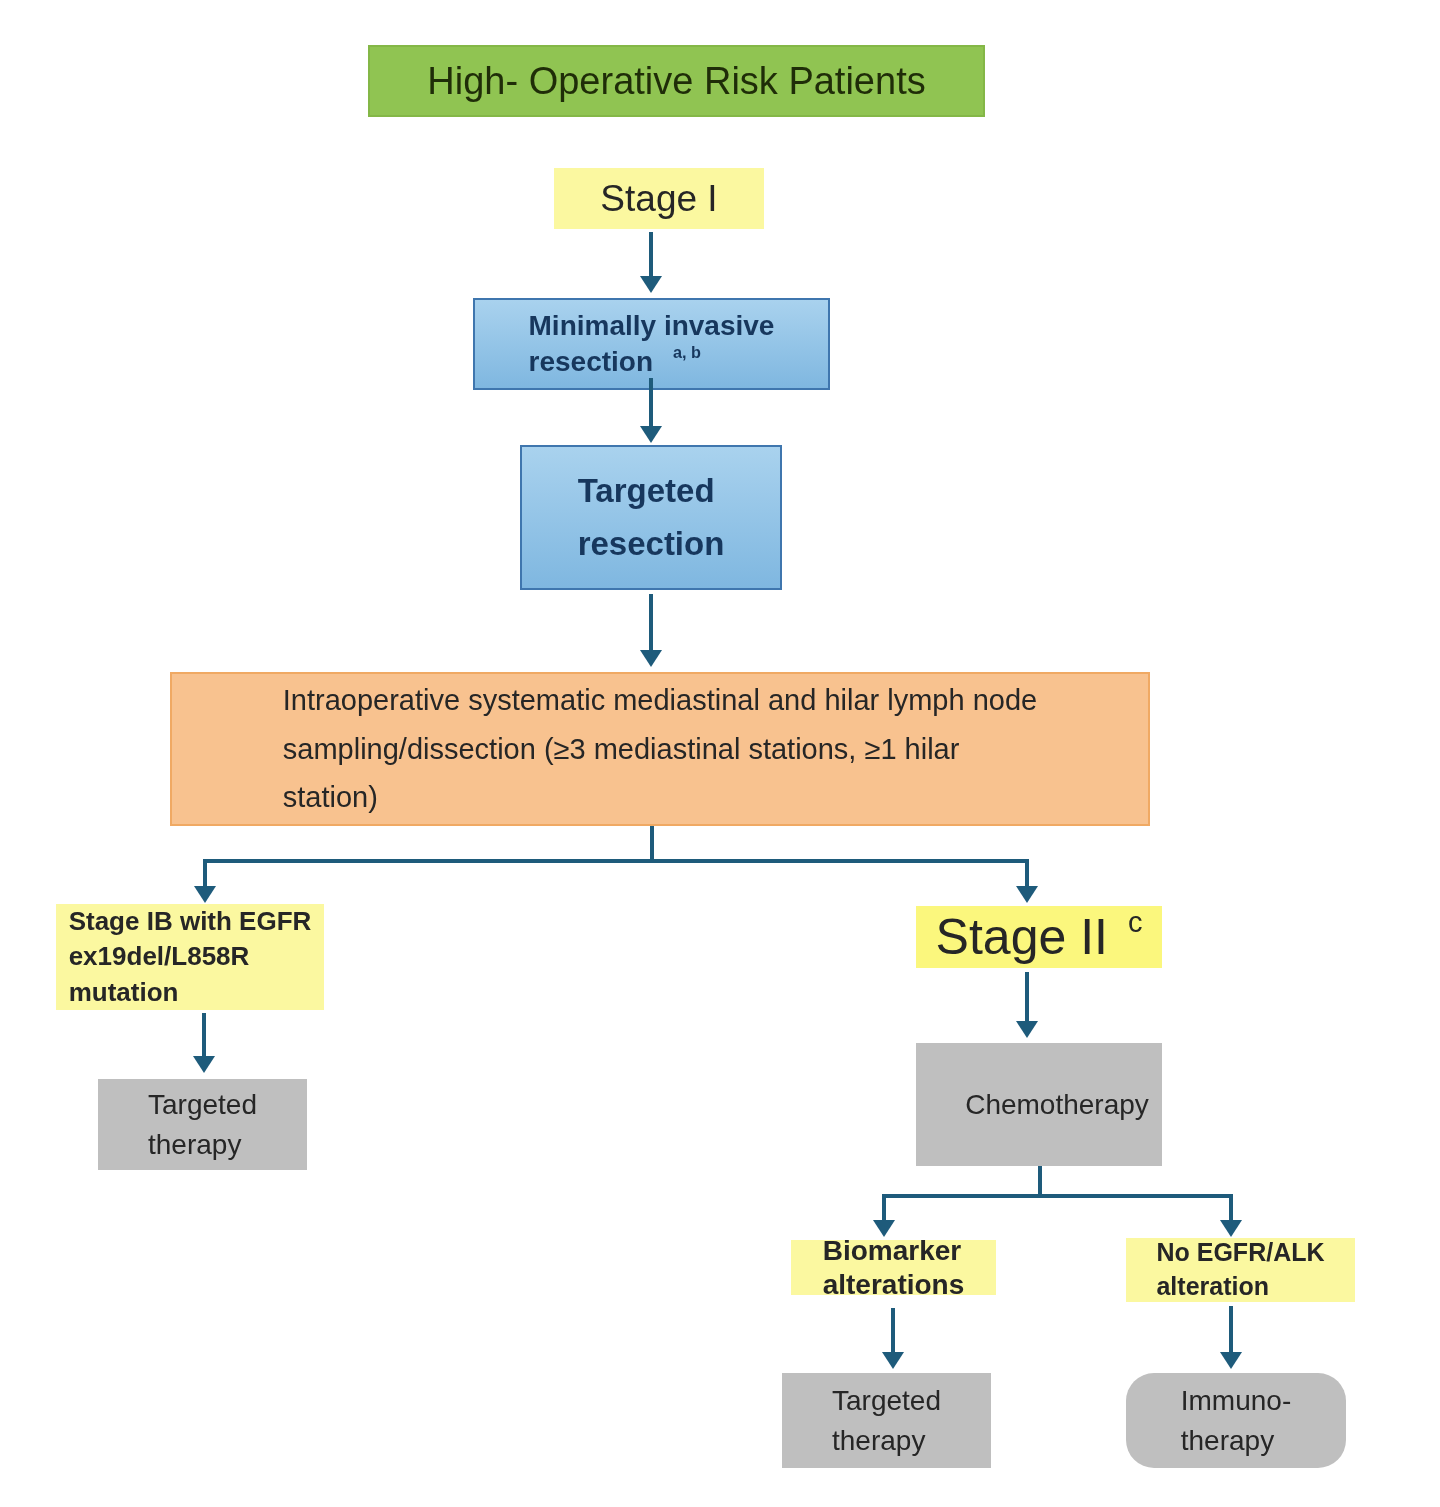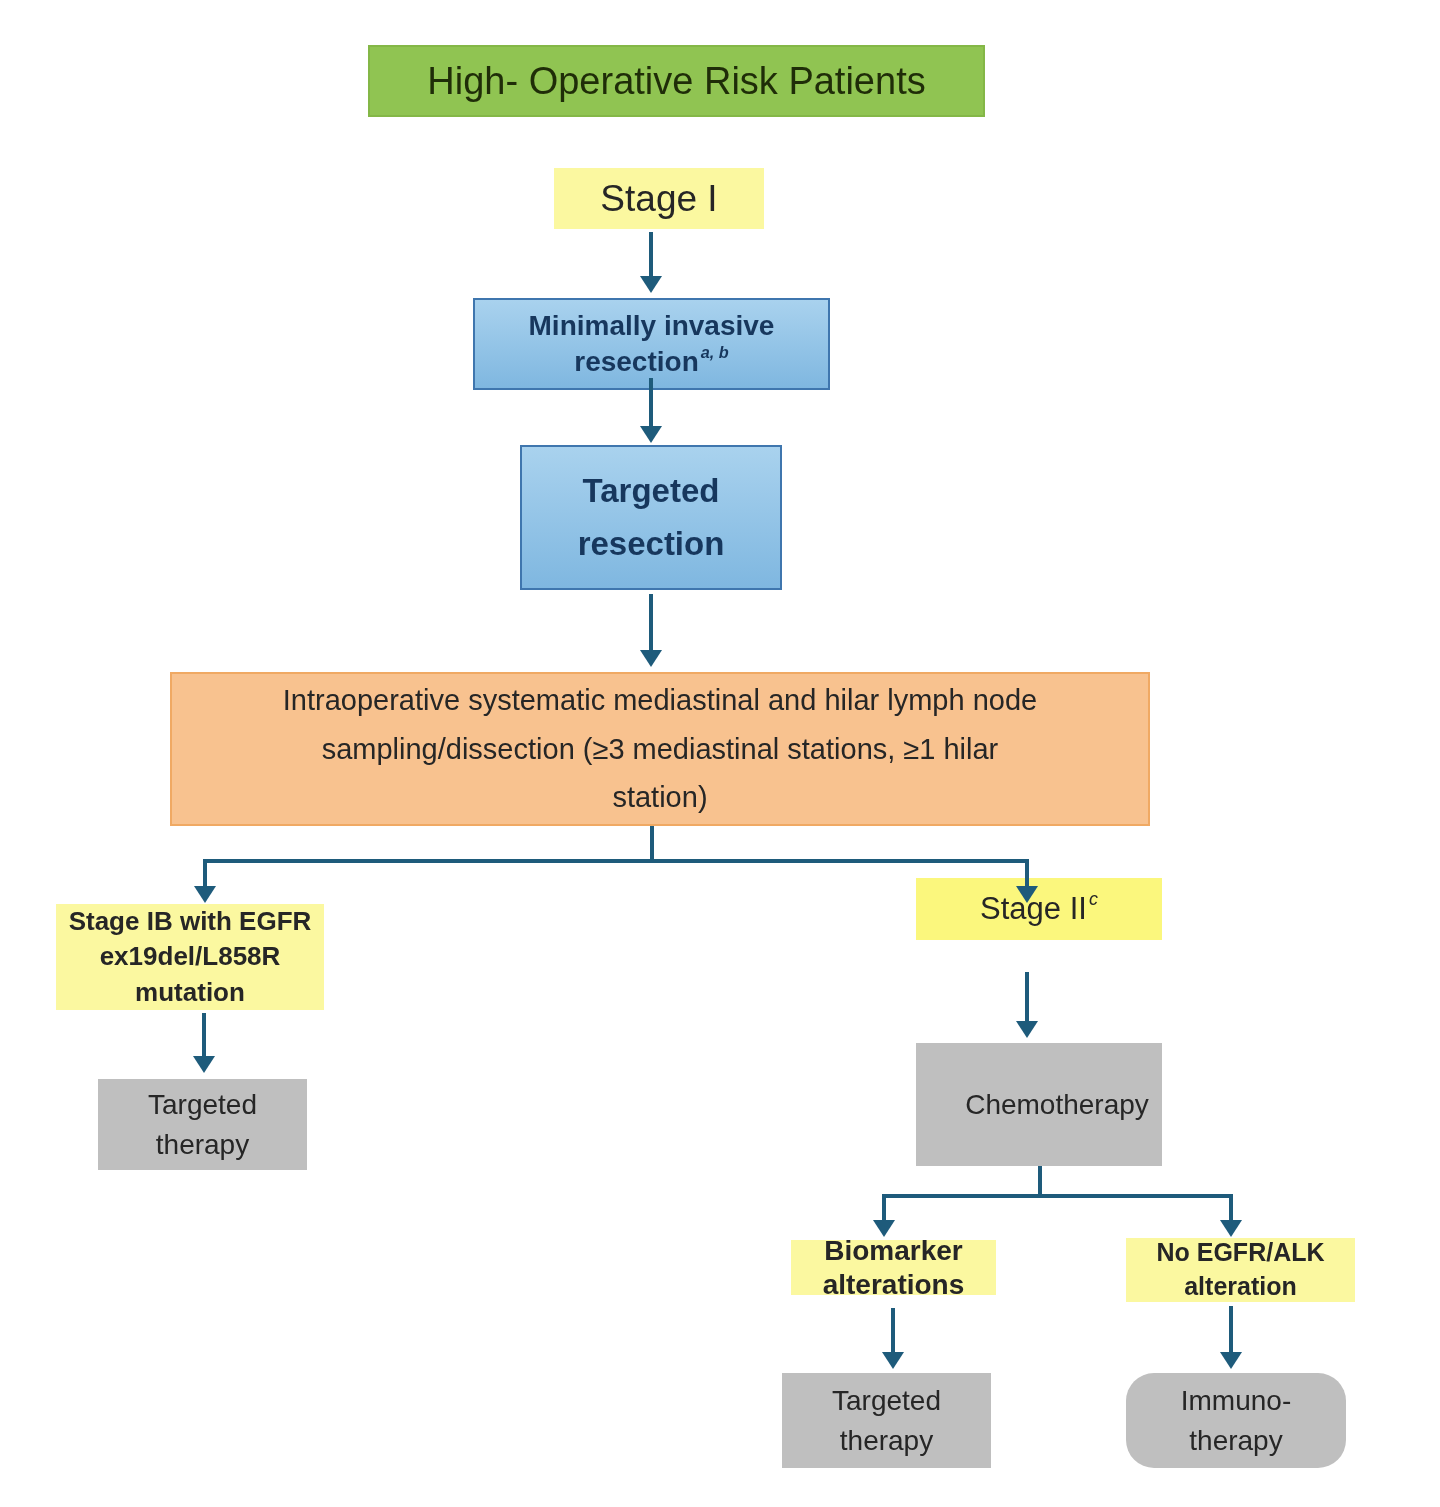--- a/index.html
+++ b/index.html
@@ -9,30 +9,28 @@
     width: 1440px;
     height: 1507px;
     background: #ffffff;
     overflow: hidden;
   }
   .node {
     position: absolute;
     display: flex;
     align-items: center;
     justify-content: center;
-    text-align: center;
     box-sizing: border-box;
   }
   .node .label { white-space: pre-line; }
   sup {
     font-size: 0.58em;
-    margin-left: 2px;
+    margin-left: 20px;
     position: relative;
     top: -0.15em;
-    font-style: italic;
   }
 
   
   #n-title {
     left: 368px; top: 45px; width: 617px; height: 72px;
     background: var(--green, #90C452);
     border: 2px solid var(--greenBorder, #84B747);
     color: var(--textGreenDark, #1F2D08);
     font-size: 38px;
   }
@@ -57,24 +55,24 @@
     color: var(--textDark, #262626);
     font-size: 29px; line-height: 1.68;
   }
   #n-stageib {
     left: 56px; top: 904px; width: 268px; height: 106px;
     background: var(--yellow, #FBF8A0);
     color: var(--textDark, #262626);
     font-size: 26px; line-height: 1.35; font-weight: 600;
   }
   #n-stage2 {
-    left: 916px; top: 878px; width: 246px; height: 62px;
+    left: 916px; top: 906px; width: 246px; height: 62px;
     background: var(--yellowBright, #FBF77D);
     color: var(--textDark, #262626);
-    font-size: 31px;
+    font-size: 50px;
   }
   .gray-node {
     background: var(--gray, #BFBFBF);
     color: var(--textDark, #262626);
     font-size: 28px; line-height: 1.4;
   }
   #n-targeted1 { left: 98px;  top: 1079px; width: 209px; height: 91px; }
   #n-chemo     { left: 916px; top: 1043px; width: 246px; height: 123px; padding-left: 36px; }
   #n-biomarker {
     left: 791px; top: 1240px; width: 205px; height: 55px;

